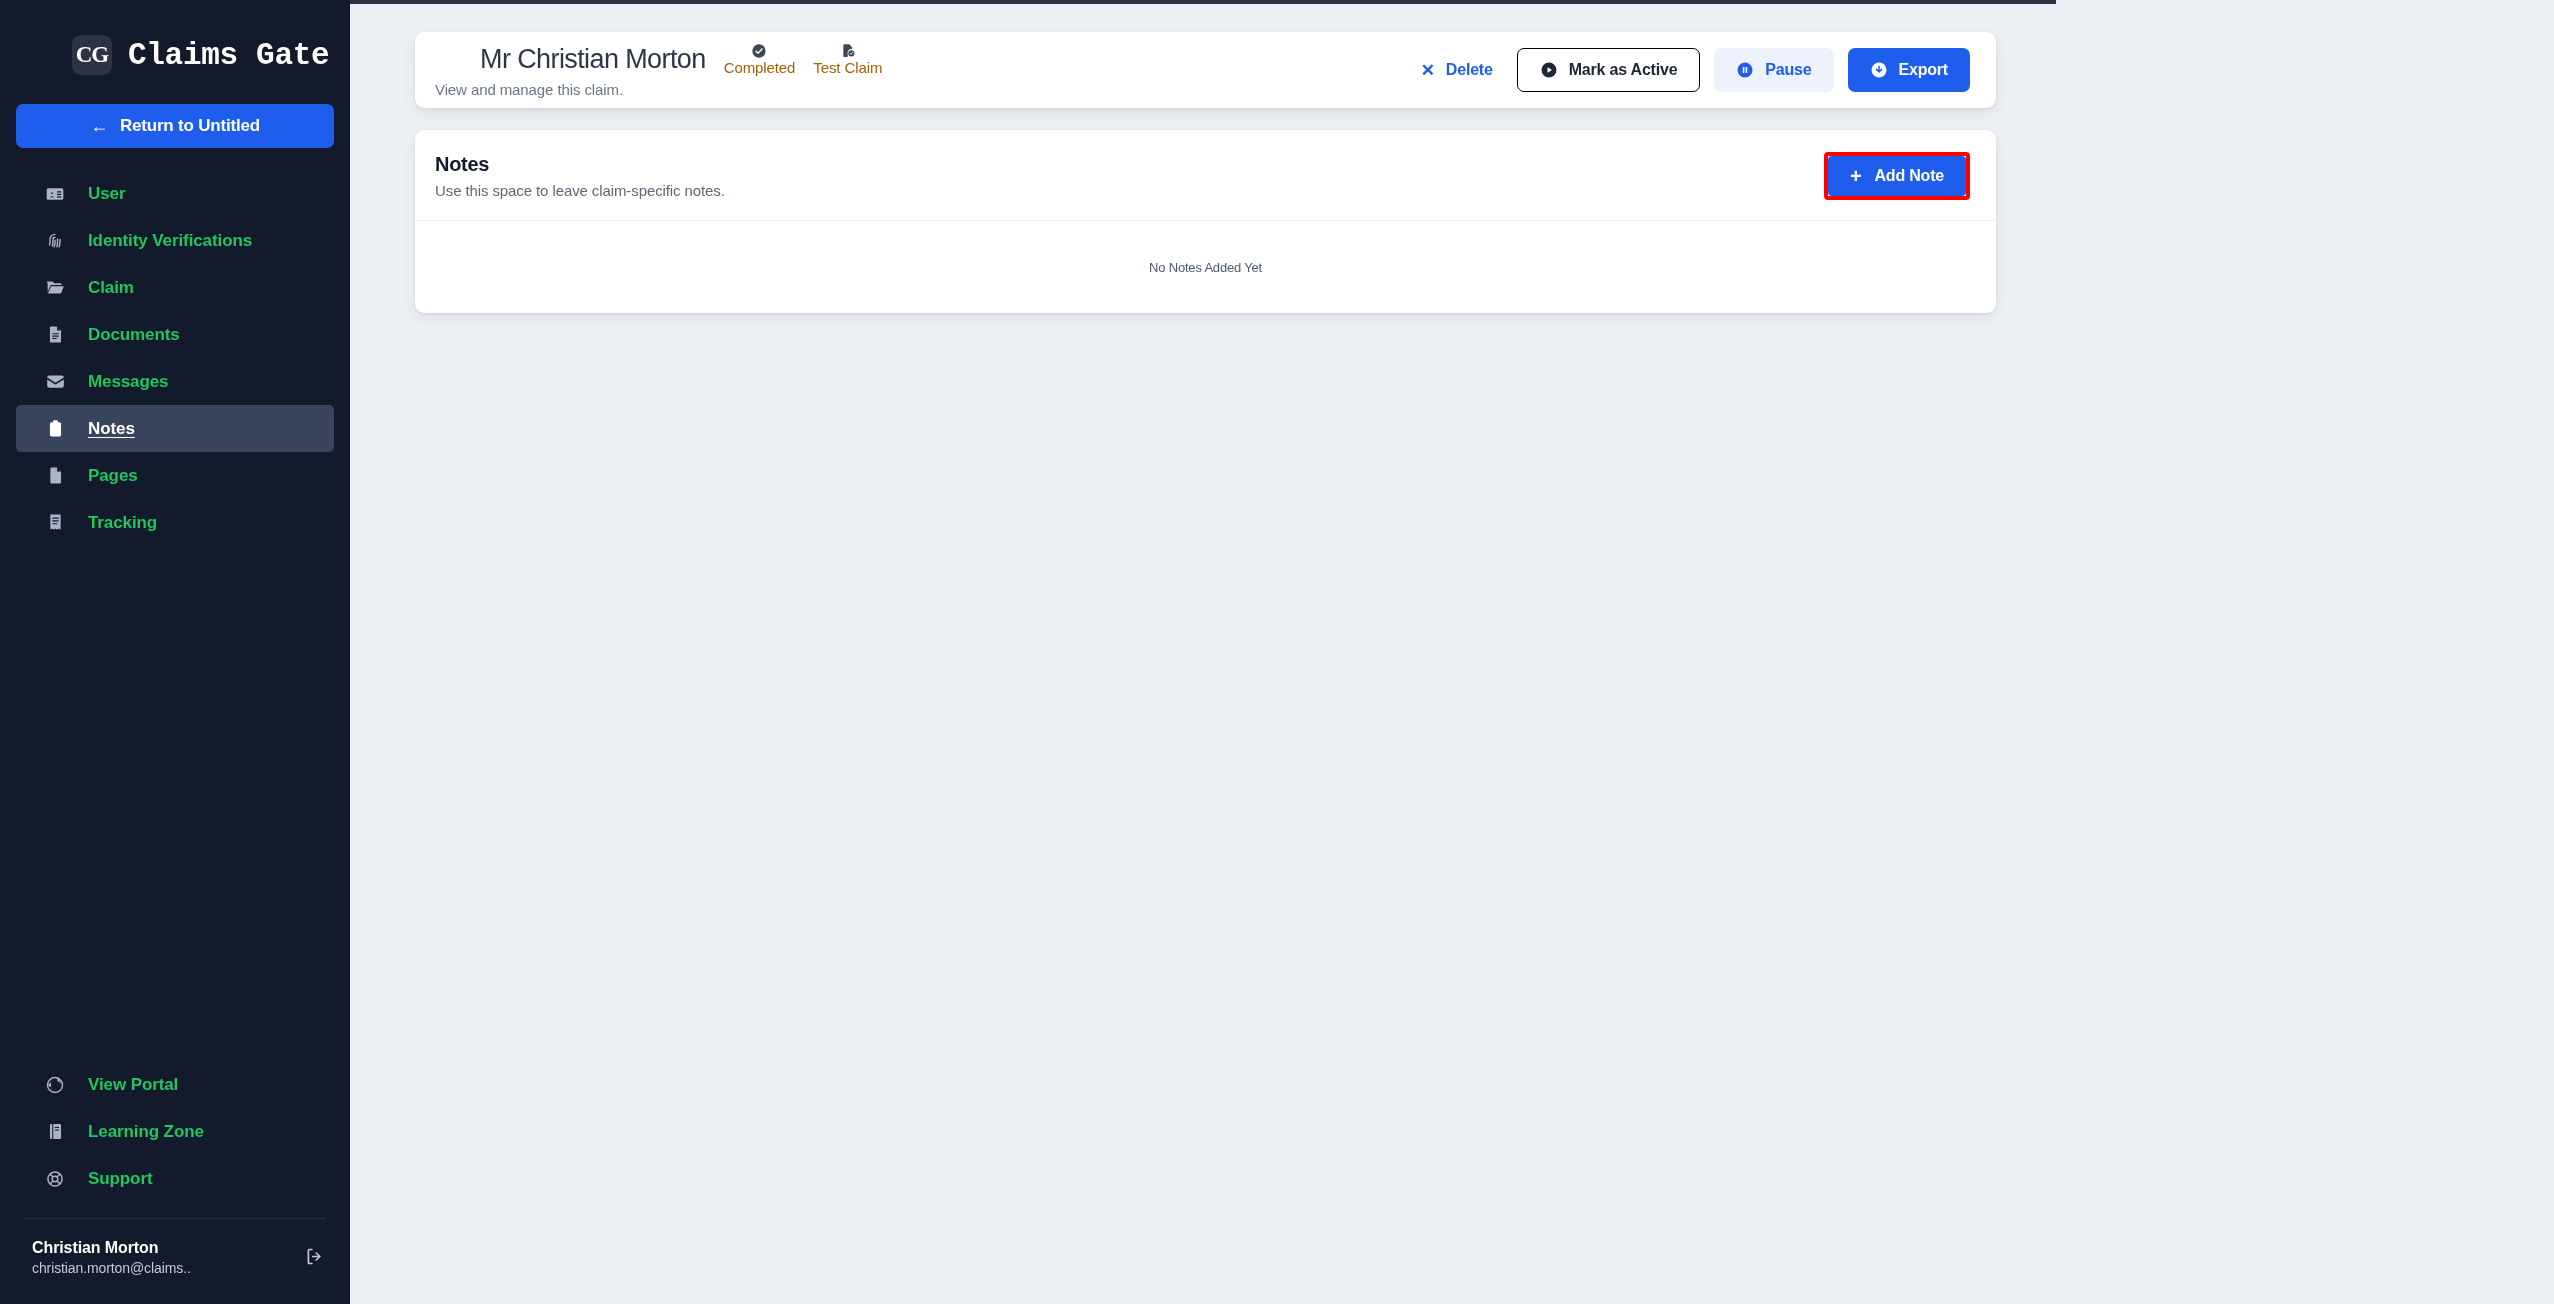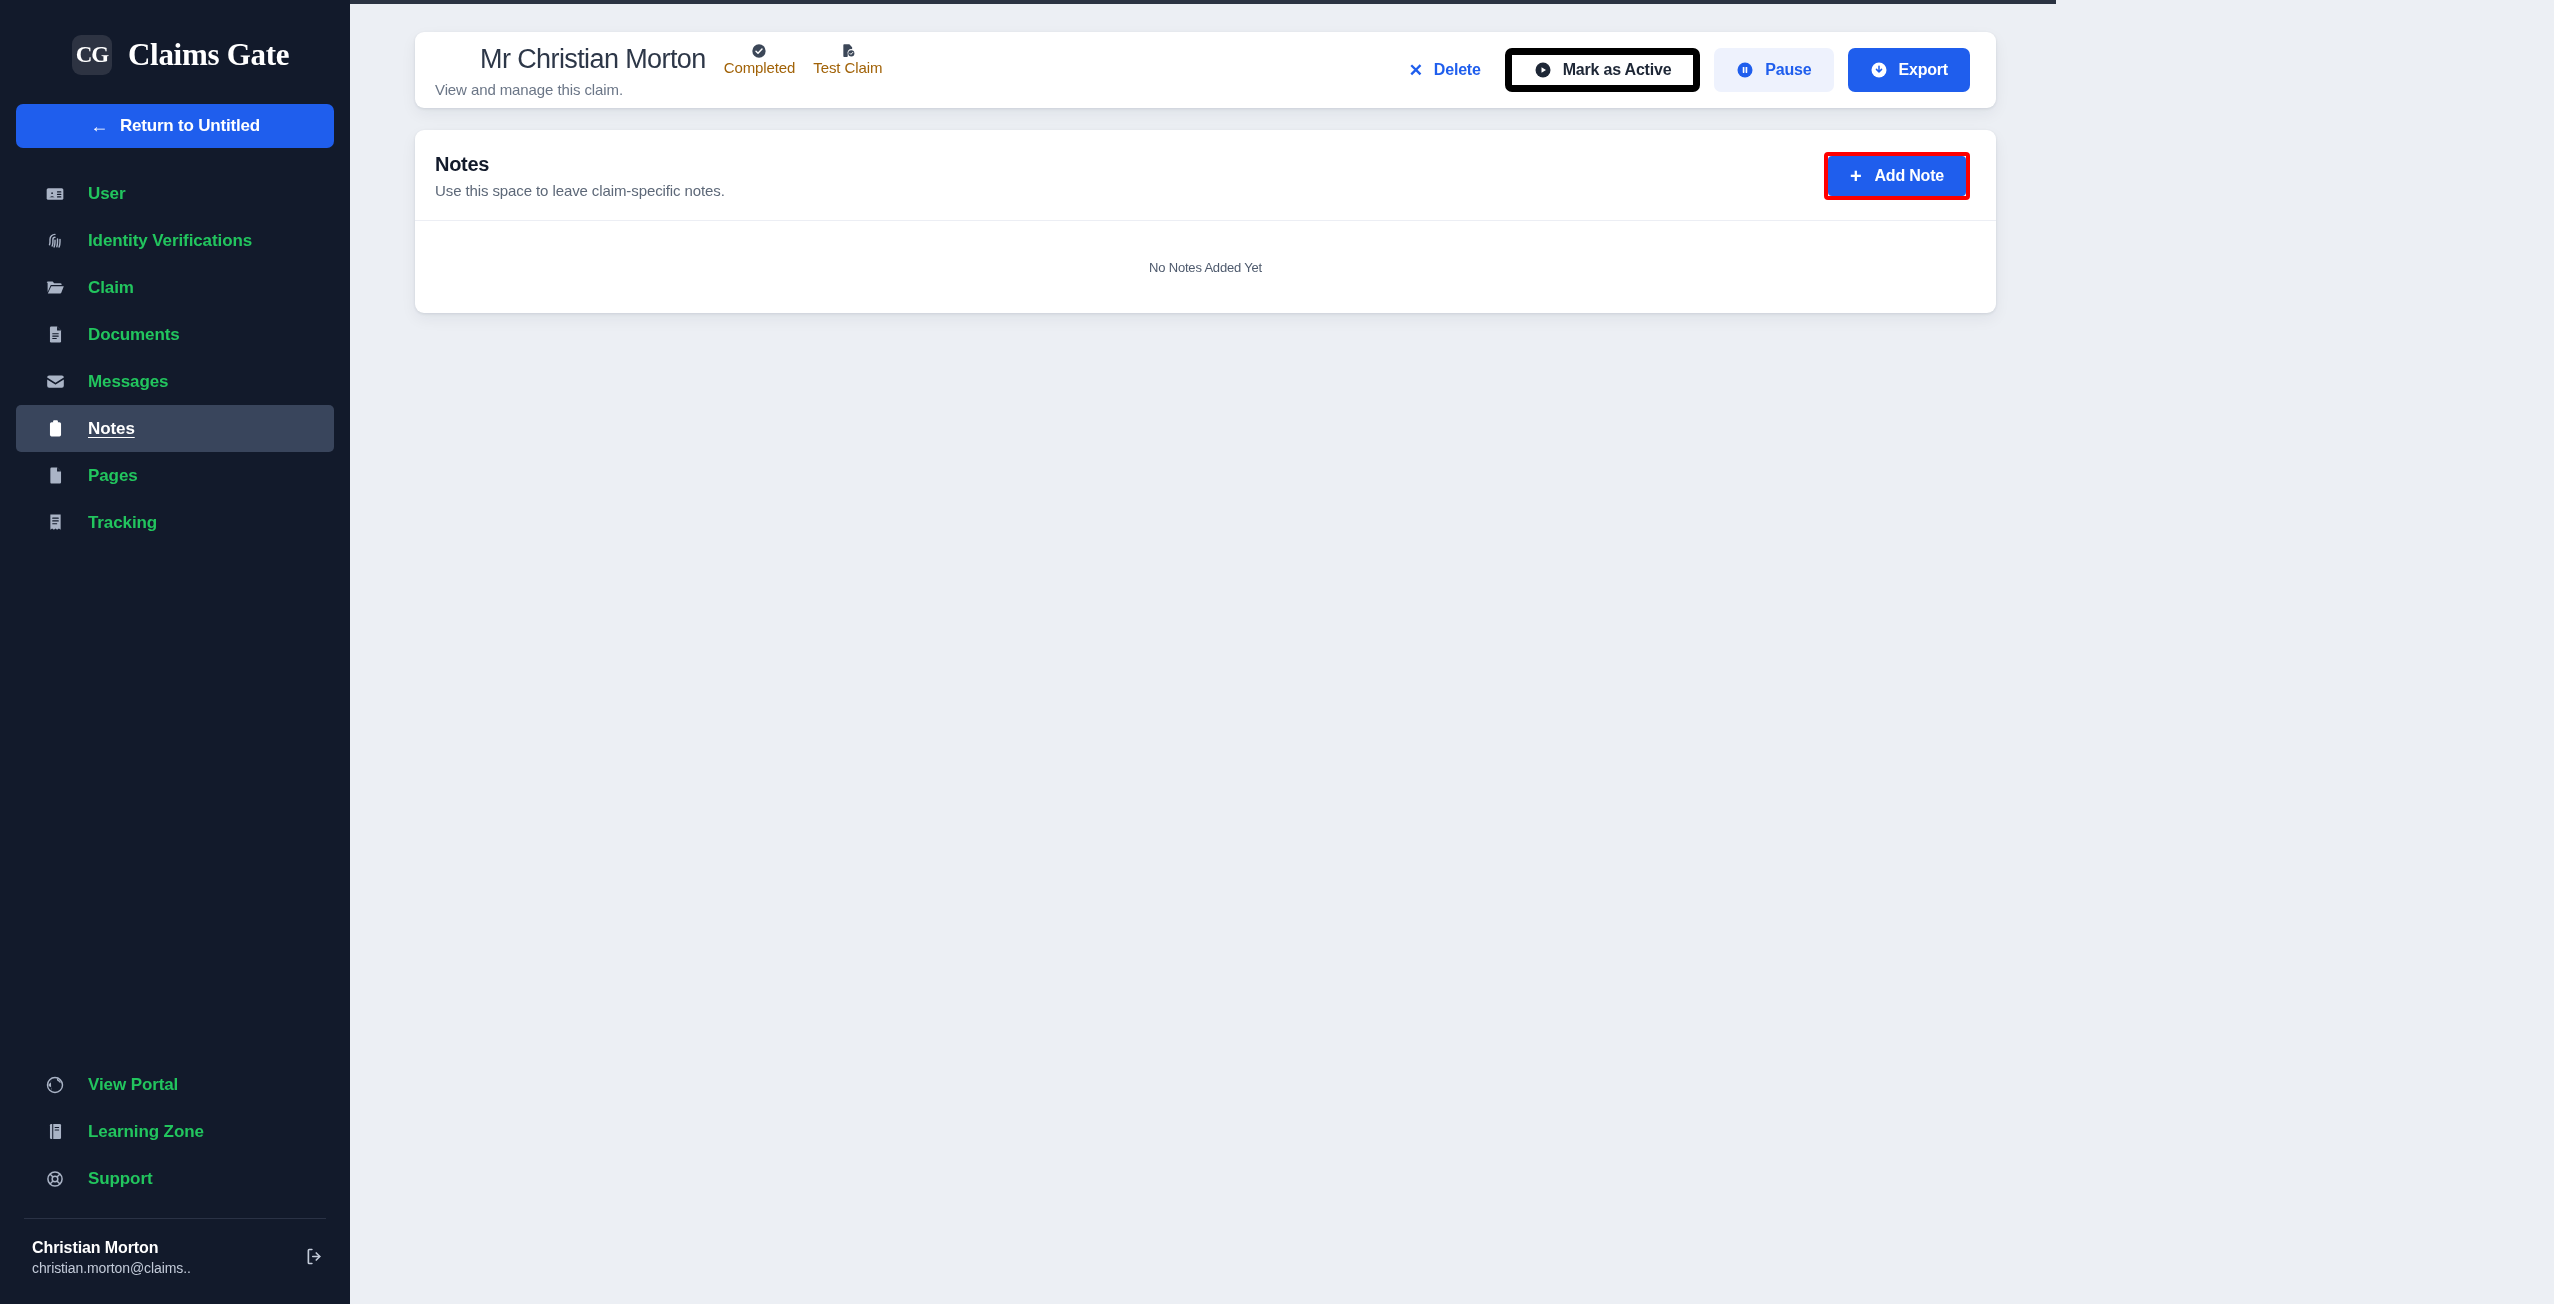--- a/index.html
+++ b/index.html
@@ -49,21 +49,21 @@
     justify-content: center;
     color: #ffffff;
     font-family: "Liberation Serif", serif;
     font-weight: 700;
     font-size: 23px;
     letter-spacing: -1px;
     flex-shrink: 0;
   }
   .brand-name {
     color: #ffffff;
-    font-family: Liberation Serif, serif;
+    font-family: Liberation Mono, monospace;
     font-weight: 700;
     font-size: 31px;
     letter-spacing: -0.3px;
     white-space: nowrap;
   }
 
   .return-btn {
     margin: 20px 16px 0 16px;
     height: 44px;
     background: #1f5eed;
@@ -232,21 +232,21 @@
     border: none;
     background: none;
   }
   .btn-text {
     color: #1f5eed;
     padding: 0 10px;
   }
   .btn-text .x { font-size: 17px; font-weight: 700; }
   .btn-outline {
     background: #ffffff;
-    border: 7px solid #000000;
+    border: 1px solid #000000;
     color: #1e2736;
     padding: 0 22px;
   }
   .btn-soft {
     background: #eef2fd;
     color: #1f5eed;
     padding: 0 22px;
   }
   .btn-primary {
     background: #1f5eed;

